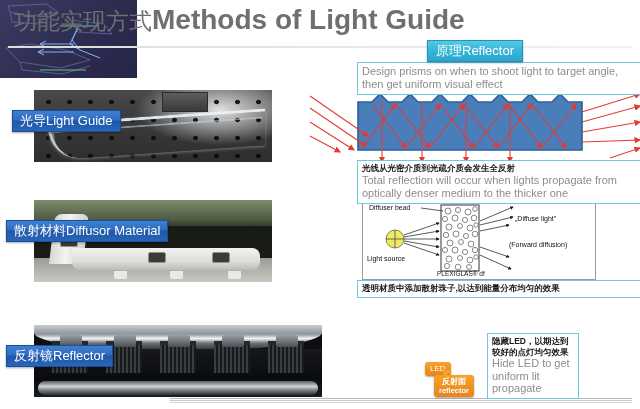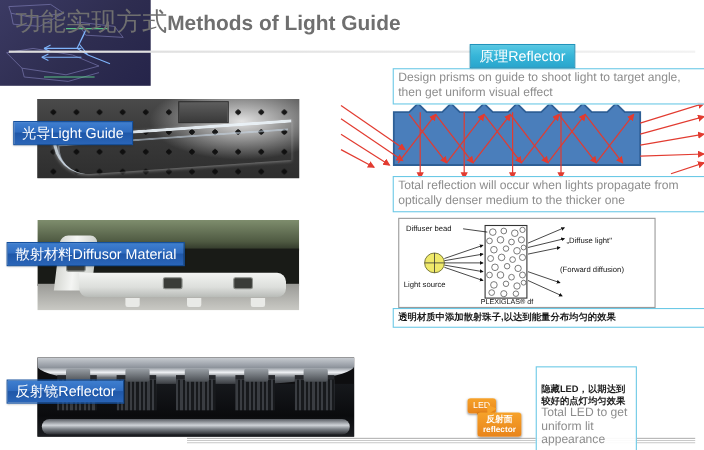--- a/index.html
+++ b/index.html
@@ -8,21 +8,21 @@
     font-family:"Liberation Sans","DejaVu Sans",sans-serif;
     -webkit-font-smoothing:antialiased;
   }
 
   
   #slide-title{
     position:absolute;left:14px;top:4px;
     font-size:25px;color:#6f6f6f;white-space:nowrap;letter-spacing:0px;
   }
   #slide-title .cn{font-size:23px;}
-  #slide-title .en{font-weight:bold;font-size:19px;}
+  #slide-title .en{font-weight:bold;font-size:28px;}
   #title-rule{
     position:absolute;left:8px;top:46px;width:624px;height:2px;
     background:linear-gradient(to right,#dcdcdc,#e8e8e8 60%,#f2f2f2);
   }
 
   
   .blue-label{
     position:absolute;z-index:30;
     background:linear-gradient(to bottom,#3f7fd0 0%,#2f6cc0 45%,#1f57a8 50%,#2a65b8 100%);
     border:1px solid #14509e;
@@ -152,21 +152,21 @@
   .textblock .cn{
     display:block;color:#1a1a1a;font-size:8.5px;line-height:11px;font-weight:bold;
   }
   .textblock .en{
     display:block;color:#8d8d8d;font-size:11px;line-height:13px;
   }
   #text-principle{left:357px;top:62px;width:276px;}
   #text-total-reflection{left:357px;top:160px;width:276px;}
   #text-scattering{left:357px;top:280px;width:276px;}
   #text-hide-led{left:487px;top:333px;width:82px;}
-  #text-hide-led .cn{font-size:8.5px;line-height:10.5px;margin-top:12px;}
+  #text-hide-led .cn{font-size:8.5px;line-height:10.5px;}
   #text-hide-led .en{font-size:11px;line-height:12.5px;}
 
   
   .callout{
     position:absolute;z-index:40;
     background:linear-gradient(to bottom,#f6a22a,#e8841b);
     border-radius:3px;color:#ffffff;text-align:center;
     box-shadow:0 1px 2px rgba(0,0,0,.35);
     font-size:8px;line-height:10px;padding:2px 5px;white-space:nowrap;
   }
@@ -398,29 +398,30 @@
 
 <div class="callout" id="callout-led">
   <span>LED</span>
 </div>
 <div class="callout" id="callout-reflector">
   <span class="cn">反射面</span>
   <span class="en">reflector</span>
 </div>
 
 <div class="textblock" id="text-principle">
-  <span class="en">Design prisms on guide to shoot light to target angle, then get uniform visual effect</span>
+  <span class="en">Design prisms on when to shoot light to target angle, then get uniform visual effect</span>
 </div>
 
 <div class="textblock" id="text-total-reflection">
+  <span class="cn">光线从光密介质到光疏介质会发生全反射</span>
   <span class="en">Total reflection will occur when lights propagate from optically denser medium to the thicker one</span>
 </div>
 
 <div class="textblock" id="text-scattering">
   <span class="cn">透明材质中添加散射珠子,以达到能量分布均匀的效果</span>
 </div>
 
 <div class="textblock" id="text-hide-led">
   <span class="cn">隐藏LED，以期达到较好的点灯均匀效果</span>
-  <span class="en">Total LED to get uniform lit appearance</span>
+  <span class="en">Hide LED to get uniform lit propagate</span>
 </div>
 
 <div id="bottom-rule"></div>
 
 </body></html>

